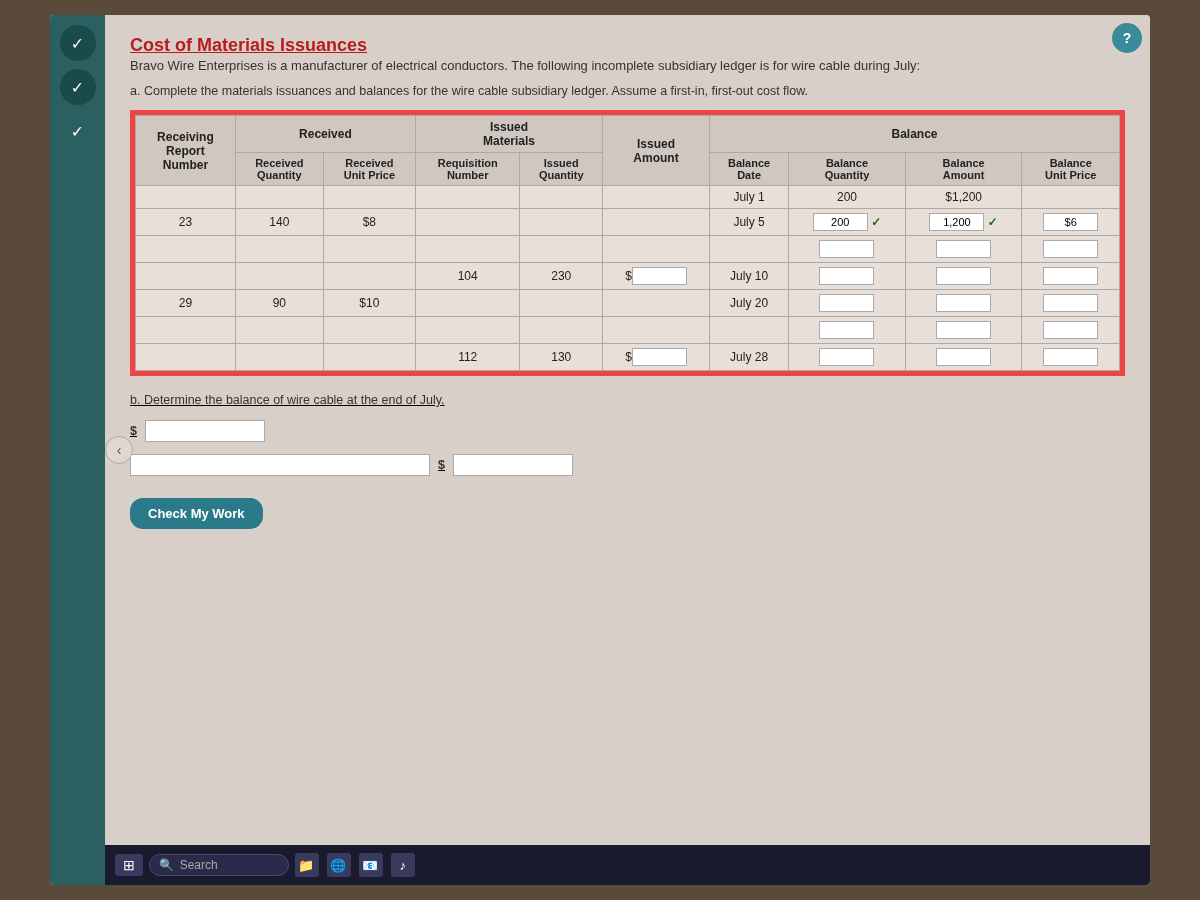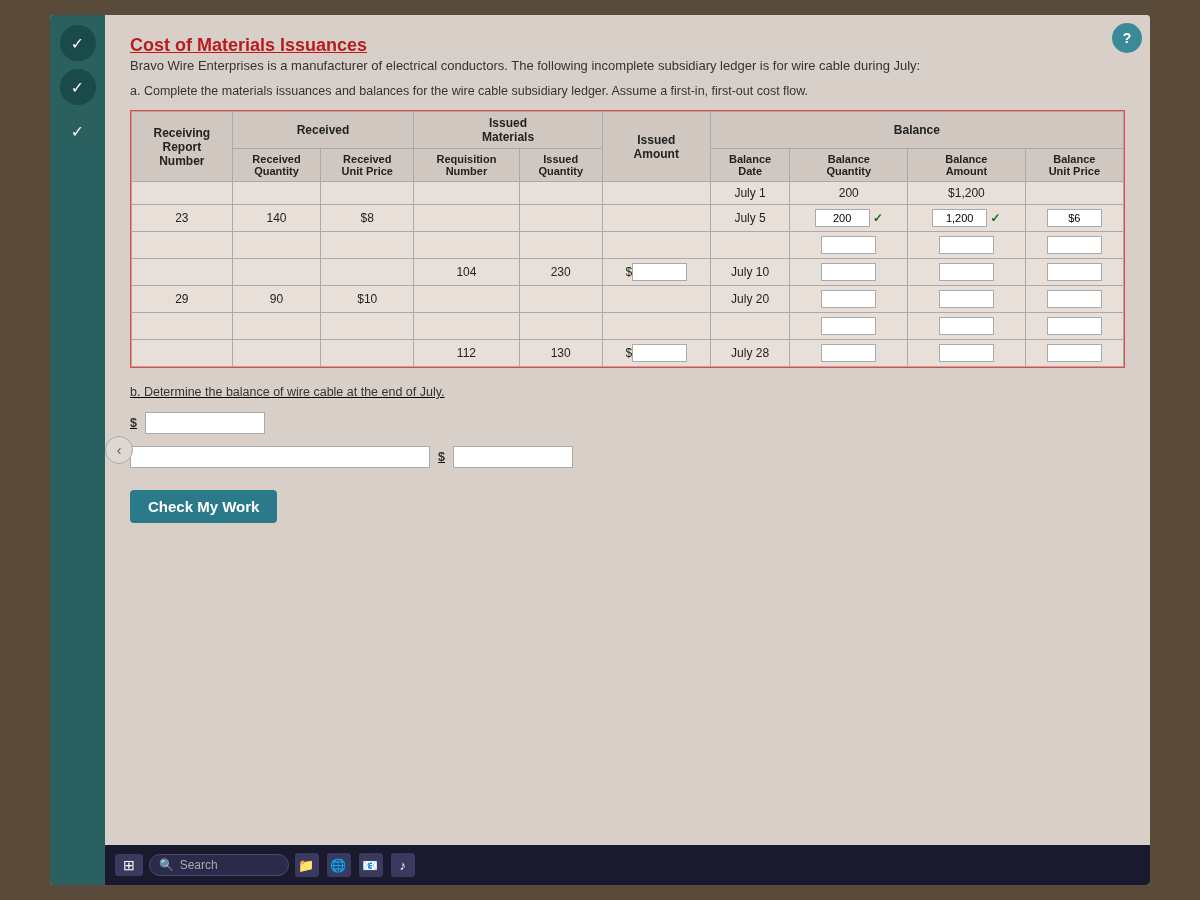--- a/index.html
+++ b/index.html
@@ -78,21 +78,21 @@
 
     .section-label {
       font-size: 12.5px;
       color: #333;
       margin-bottom: 10px;
       line-height: 1.5;
     }
 
     .ledger-table-wrapper {
       background: #e8e0d8;
-      border: 1px solid #ef4444;
+      border: 5px solid #ef4444;
       padding: 0;
       margin-bottom: 15px;
     }
 
     .ledger-table {
       width: 100%;
       border-collapse: collapse;
       font-size: 12px;
     }
 
@@ -162,22 +162,22 @@
 
     .dollar-sign {
       font-weight: bold;
     }
 
     .check-my-work-btn {
       background: #2a7a8a;
       color: white;
       border: none;
       padding: 8px 18px;
-      font-size: 15px;
-      border-radius: 4px;
+      font-size: 13px;
+      border-radius: 13px;
       cursor: pointer;
       margin-top: 10px;
       font-weight: bold;
     }
 
     .taskbar {
       position: absolute;
       bottom: 0;
       left: 55px;
       right: 0;

